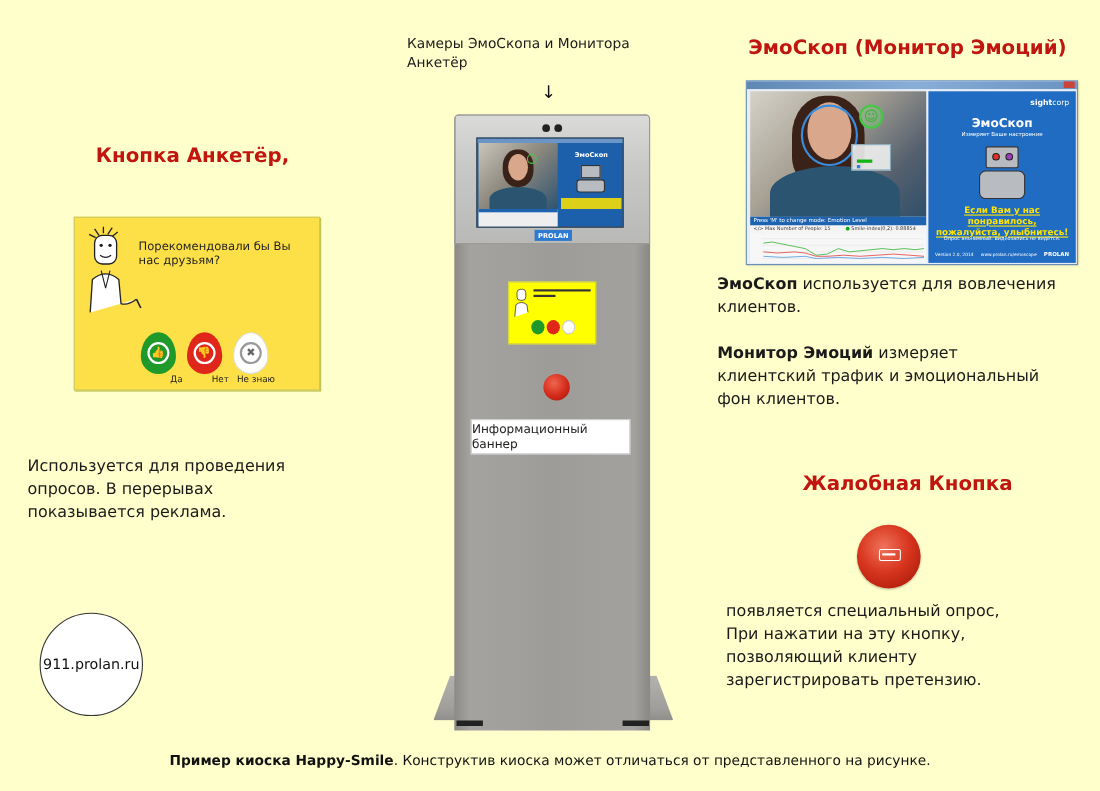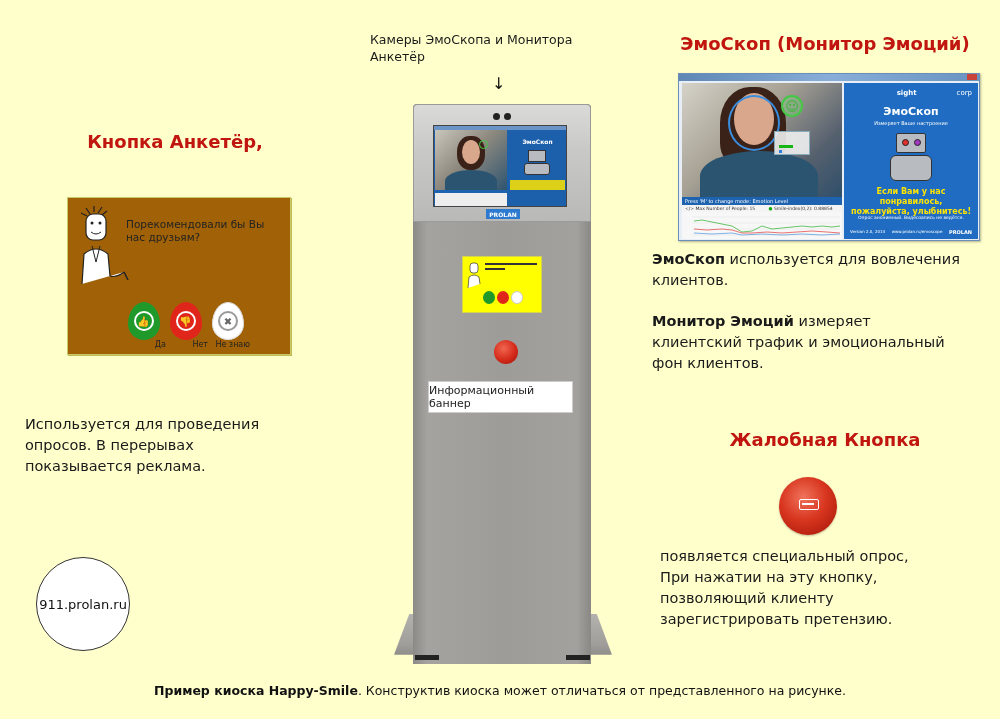--- a/index.html
+++ b/index.html
@@ -22,21 +22,21 @@
       text-align: left;
       font-size: 14.5px;
       line-height: 21px;
       color: #1a1a1a;
     }
     .body-text b { font-weight: bold; }
 
     
     .survey {
       left: 67px; top: 197px; width: 224px; height: 158px;
-      background: #a16207;
+      background: #fde047;
       border: 1px solid #c9c96a;
       box-shadow: 1px 1px 0 #bdbd58;
     }
     .survey-q {
       left: 58px; top: 20px; width: 160px;
       font-size: 10.5px; line-height: 13px; color: #222;
     }
     .egg {
       width: 32px; height: 38px;
       border-radius: 50% 50% 50% 50% / 58% 58% 42% 42%;
@@ -167,30 +167,30 @@
     .emo-chart {
       left: 3px; top: 138px; width: 160px; height: 27px;
       background: #f7f7f7;
     }
     .emo-panel {
       left: 165px; top: 9px; width: 134px; height: 156px;
       background: #1f6cc2;
       color: #fff;
     }
     .emo-brand { right: 6px; top: 6px; font-size: 7px; font-weight: bold; }
-    .emo-brand span { font-weight: normal; margin-left: 40px; }
+    .emo-brand span { font-weight: normal; }
     .emo-ptitle { left: 0; top: 22px; width: 134px; text-align: center; font-size: 11px; font-weight: bold; }
     .emo-psub { left: 0; top: 37px; width: 134px; text-align: center; font-size: 5px; }
     .emo-robot-head { left: 52px; top: 50px; width: 30px; height: 20px; background: #b8bcc0; border: 1px solid #333; border-radius: 2px; }
     .emo-robot-body { left: 46px; top: 72px; width: 42px; height: 26px; background: #b8bcc0; border: 1px solid #333; border-radius: 6px; }
     .emo-eye-l { left: 5px; top: 5px; width: 7px; height: 7px; border-radius: 50%; background: #e0302a; border: 1px solid #222; }
     .emo-eye-r { left: 17px; top: 5px; width: 7px; height: 7px; border-radius: 50%; background: #a23ac0; border: 1px solid #222; }
     .emo-cta {
       left: 0; top: 104px; width: 134px; text-align: center;
-      color: #ffe400; font-size: 8px; font-weight: bold; line-height: 10px;
+      color: #ffe400; font-size: 8px; font-weight: bold; line-height: 10px; text-decoration: underline;
     }
     .emo-anon { left: 0; top: 132px; width: 134px; text-align: center; font-size: 4.5px; }
     .emo-foot { left: 6px; top: 146px; width: 122px; font-size: 4px; display: flex; justify-content: space-between; }
 
     
     .complaint-btn {
       left: 779px; top: 477px; width: 58px; height: 58px; border-radius: 50%;
       background: radial-gradient(circle at 42% 35%, #f0735b 0%, #d8361f 45%, #b5200f 80%, #8f1408 100%);
       box-shadow: 0 1px 2px rgba(0,0,0,.25);
     }

